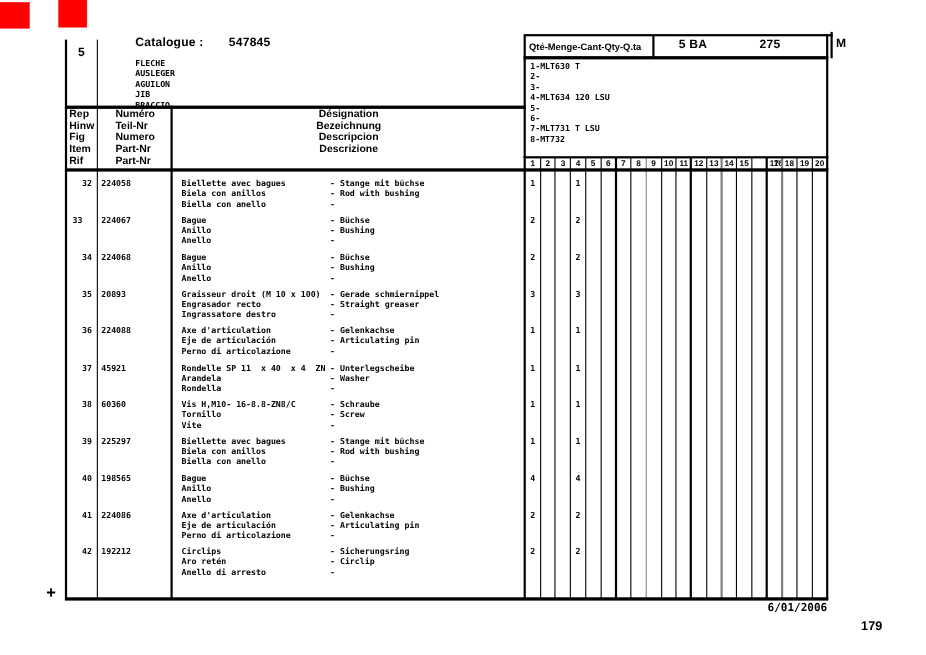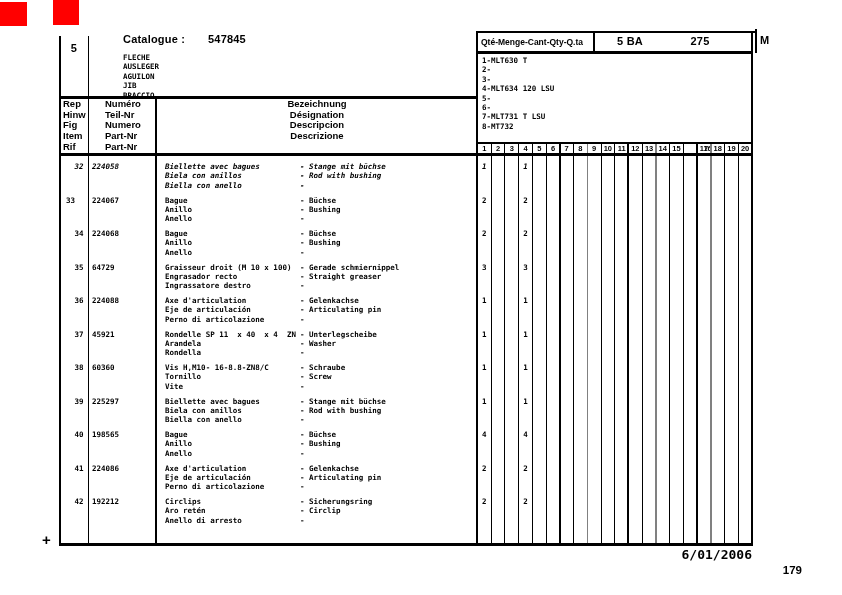--- a/index.html
+++ b/index.html
@@ -45,22 +45,22 @@
       <div>Rif</div>
     </div>
   <div class="abs t-hdr" id="num-header" style="left:105px;top:99px;">
       <div>Numéro</div>
       <div>Teil-Nr</div>
       <div>Numero</div>
       <div>Part-Nr</div>
       <div>Part-Nr</div>
     </div>
   <div class="abs t-hdr" id="desig-header" style="left:157px;top:99px;width:320px;text-align:center;">
+      <div>Désignation</div>
       <div>Bezeichnung</div>
-      <div>Désignation</div>
       <div>Descripcion</div>
       <div>Descrizione</div>
     </div>
 
   <div id="colnums">
       <div class="abs sans t-colnum" style="left: 477.5px; top: 143px; width: 13.725px; text-align: center;">1</div>
       <div class="abs sans t-colnum" style="left: 491.225px; top: 143px; width: 13.725px; text-align: center;">2</div>
       <div class="abs sans t-colnum" style="left: 504.95px; top: 143px; width: 13.725px; text-align: center;">3</div>
       <div class="abs sans t-colnum" style="left: 518.675px; top: 143px; width: 13.725px; text-align: center;">4</div>
       <div class="abs sans t-colnum" style="left: 532.4px; top: 143px; width: 13.725px; text-align: center;">5</div>
@@ -95,21 +95,21 @@
       <div class="line" style="left: 641.7px; top: 143px; width: 1px; height: 401px;"></div>
       <div class="line" style="left: 655.425px; top: 143px; width: 1.5px; height: 401px; background: rgb(128, 128, 128);"></div>
       <div class="line" style="left: 669.15px; top: 143px; width: 1px; height: 401px;"></div>
       <div class="line" style="left: 682.875px; top: 143px; width: 1px; height: 401px;"></div>
       <div class="line" style="left: 696.1px; top: 143px; width: 2px; height: 401px;"></div>
       <div class="line" style="left: 710.325px; top: 143px; width: 1.5px; height: 401px; background: rgb(128, 128, 128);"></div>
       <div class="line" style="left: 724.05px; top: 143px; width: 1px; height: 401px;"></div>
       <div class="line" style="left: 737.775px; top: 143px; width: 1px; height: 401px;"></div>
     </div>
   <div id="rows">
-      <div class="abs" style="left: 60px; top: 157px; width: 692px; height: 33.5px; font-style: italic;">
+      <div class="abs" style="left: 60px; top: 157px; width: 692px; height: 33.5px;">
         <div class="abs mono t-data" style="left: 6px; top: 5px; width: 26px; text-align: center;">32</div>
         <div class="abs mono t-data" style="left: 32px; top: 5px;">224058</div>
         <div class="abs" style="left: 105px; top: 5px;">
           <div class="mono t-data">Biellette avec bagues</div>
           <div class="mono t-data">Biela con anillos</div>
           <div class="mono t-data">Biella con anello</div>
         </div>
         <div class="abs" style="left: 240px; top: 5px;">
           <div class="mono t-data">- Stange mit büchse</div>
           <div class="mono t-data">- Rod with bushing</div>
@@ -145,21 +145,21 @@
         <div class="abs" style="left: 240px; top: 5px;">
           <div class="mono t-data">- Büchse</div>
           <div class="mono t-data">- Bushing</div>
           <div class="mono t-data">-</div>
         </div>
         <div class="abs mono t-data" style="left: 417.5px; top: 5px; width: 13.725px; text-align: center;">2</div>
         <div class="abs mono t-data" style="left: 458.675px; top: 5px; width: 13.725px; text-align: center;">2</div>
       </div>
       <div class="abs" style="left: 60px; top: 257.5px; width: 692px; height: 33.5px;">
         <div class="abs mono t-data" style="left: 6px; top: 5px; width: 26px; text-align: center;">35</div>
-        <div class="abs mono t-data" style="left: 32px; top: 5px;">64729</div>
+        <div class="abs mono t-data" style="left: 32px; top: 5px;">20893</div>
         <div class="abs" style="left: 105px; top: 5px;">
           <div class="mono t-data">Graisseur droit (M 10 x 100)</div>
           <div class="mono t-data">Engrasador recto</div>
           <div class="mono t-data">Ingrassatore destro</div>
         </div>
         <div class="abs" style="left: 240px; top: 5px;">
           <div class="mono t-data">- Gerade schmiernippel</div>
           <div class="mono t-data">- Straight greaser</div>
           <div class="mono t-data">-</div>
         </div>
@@ -287,17 +287,17 @@
   <div class="line" style="left:751px;top:31px;width:2px;height:514px;"></div>
   <div class="line" style="left:593px;top:32px;width:2px;height:21px;"></div>
   <div class="line" style="left:755px;top:29px;width:2px;height:24px;"></div>
   <div class="line" style="left:477px;top:31px;width:280px;height:2px;"></div>
   <div class="line" style="left:476px;top:51px;width:277px;height:3px;"></div>
   <div class="line" style="left:59px;top:96px;width:419px;height:3px;"></div>
   <div class="line" style="left:476px;top:142px;width:277px;height:2px;"></div>
   <div class="line" style="left:59px;top:153px;width:694px;height:3px;"></div>
   <div class="line" style="left:59px;top:543px;width:694px;height:3px;"></div>
 
-  <div class="abs mono" style="left:655px;top:547px;width:97px;text-align:right;font-size:13px;">6/01/2006</div>
+  <div class="abs mono" style="left:655px;top:547px;width:97px;text-align:right;font-size:10px;">6/01/2006</div>
   <div class="abs sans" style="left:762px;top:564px;width:40px;text-align:right;font-size:11.5px;">179</div>
   <div class="abs sans" style="left:42px;top:531px;font-size:15px;">+</div>
 
 </div>
 
 </body></html>

